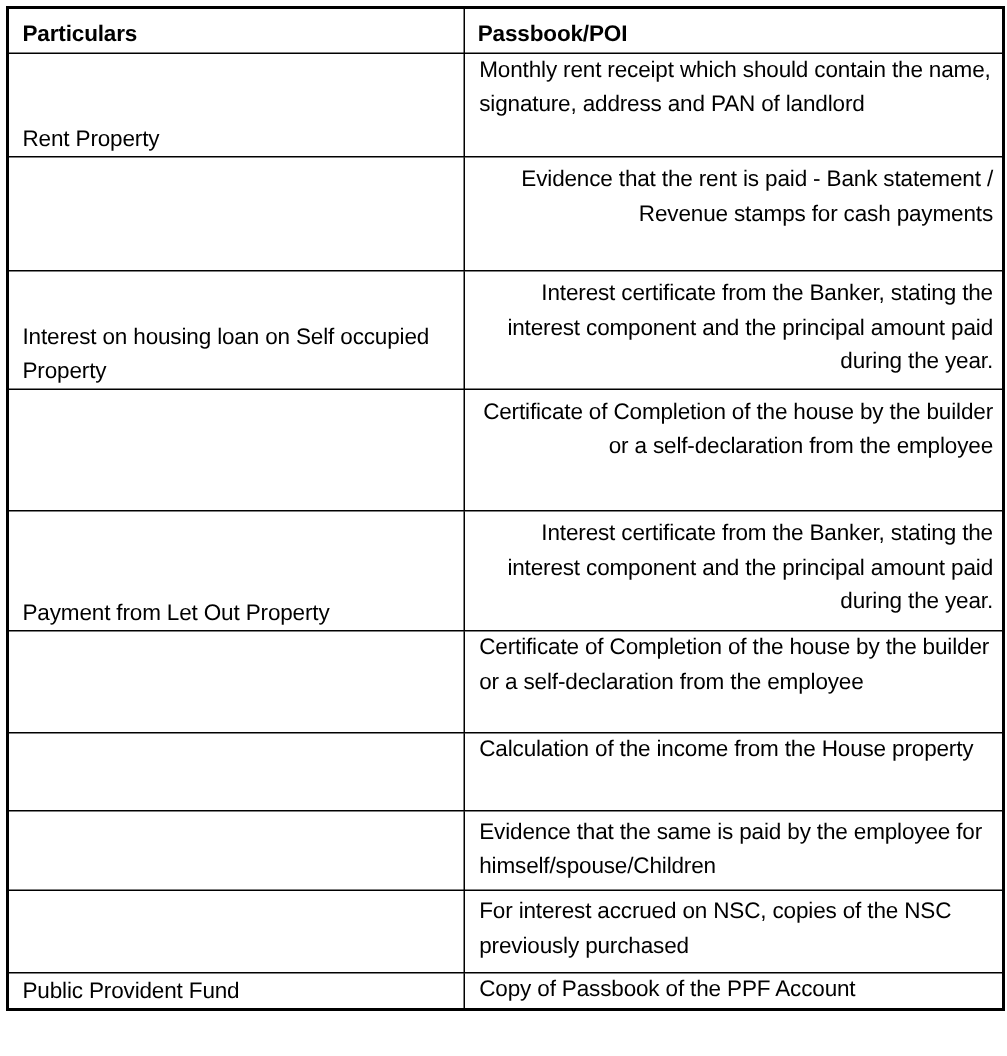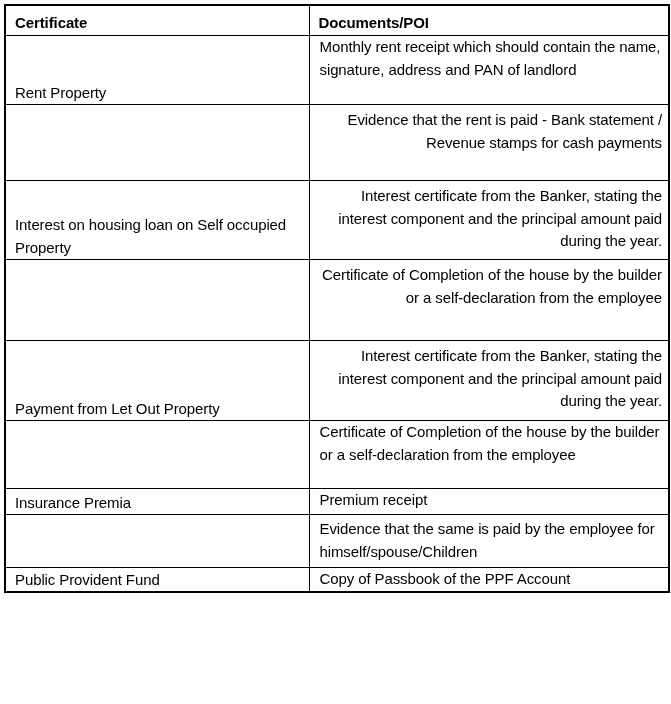--- a/index.html
+++ b/index.html
@@ -62,22 +62,22 @@
 </head>
 <body>
 
 <table class="poi">
   <colgroup>
       <col class="c1">
       <col class="c2">
     </colgroup>
   <thead>
     <tr>
-      <th>Certificate</th>
-      <th>Documents/POI</th>
+      <th>Particulars</th>
+      <th>Passbook/POI</th>
     </tr>
   </thead>
   <tbody>
     <tr class="r1">
       <td>Rent Property</td>
       <td class="doc">Monthly rent receipt which should contain the name, signature, address and PAN of landlord</td>
     </tr>
     <tr class="r2">
       <td></td>
       <td class="doc">Evidence that the rent is paid - Bank statement / Revenue stamps for cash payments</td>
@@ -91,26 +91,30 @@
       <td class="doc">Certificate of Completion of the house by the builder or a self-declaration from the employee</td>
     </tr>
     <tr class="r5">
       <td>Payment from Let Out Property</td>
       <td class="doc">Interest certificate from the Banker, stating the interest component and the principal amount paid during the year.</td>
     </tr>
     <tr class="r6">
       <td></td>
       <td class="doc">Certificate of Completion of the house by the builder or a self-declaration from the employee</td>
     </tr>
-    <tr class="r8">
-      <td>Insurance Premia</td>
-      <td class="doc">Premium receipt</td>
+    <tr class="r7">
+      <td></td>
+      <td class="doc">Calculation of the income from the House property</td>
     </tr>
     <tr class="r9">
       <td></td>
       <td class="doc">Evidence that the same is paid by the employee for himself/spouse/Children</td>
+    </tr>
+    <tr class="r11">
+      <td></td>
+      <td class="doc">For interest accrued on NSC, copies of the NSC previously purchased</td>
     </tr>
     <tr class="r12">
       <td>Public Provident Fund</td>
       <td class="doc">Copy of Passbook of the PPF Account</td>
     </tr>
   </tbody>
 </table>
 
 </body></html>

